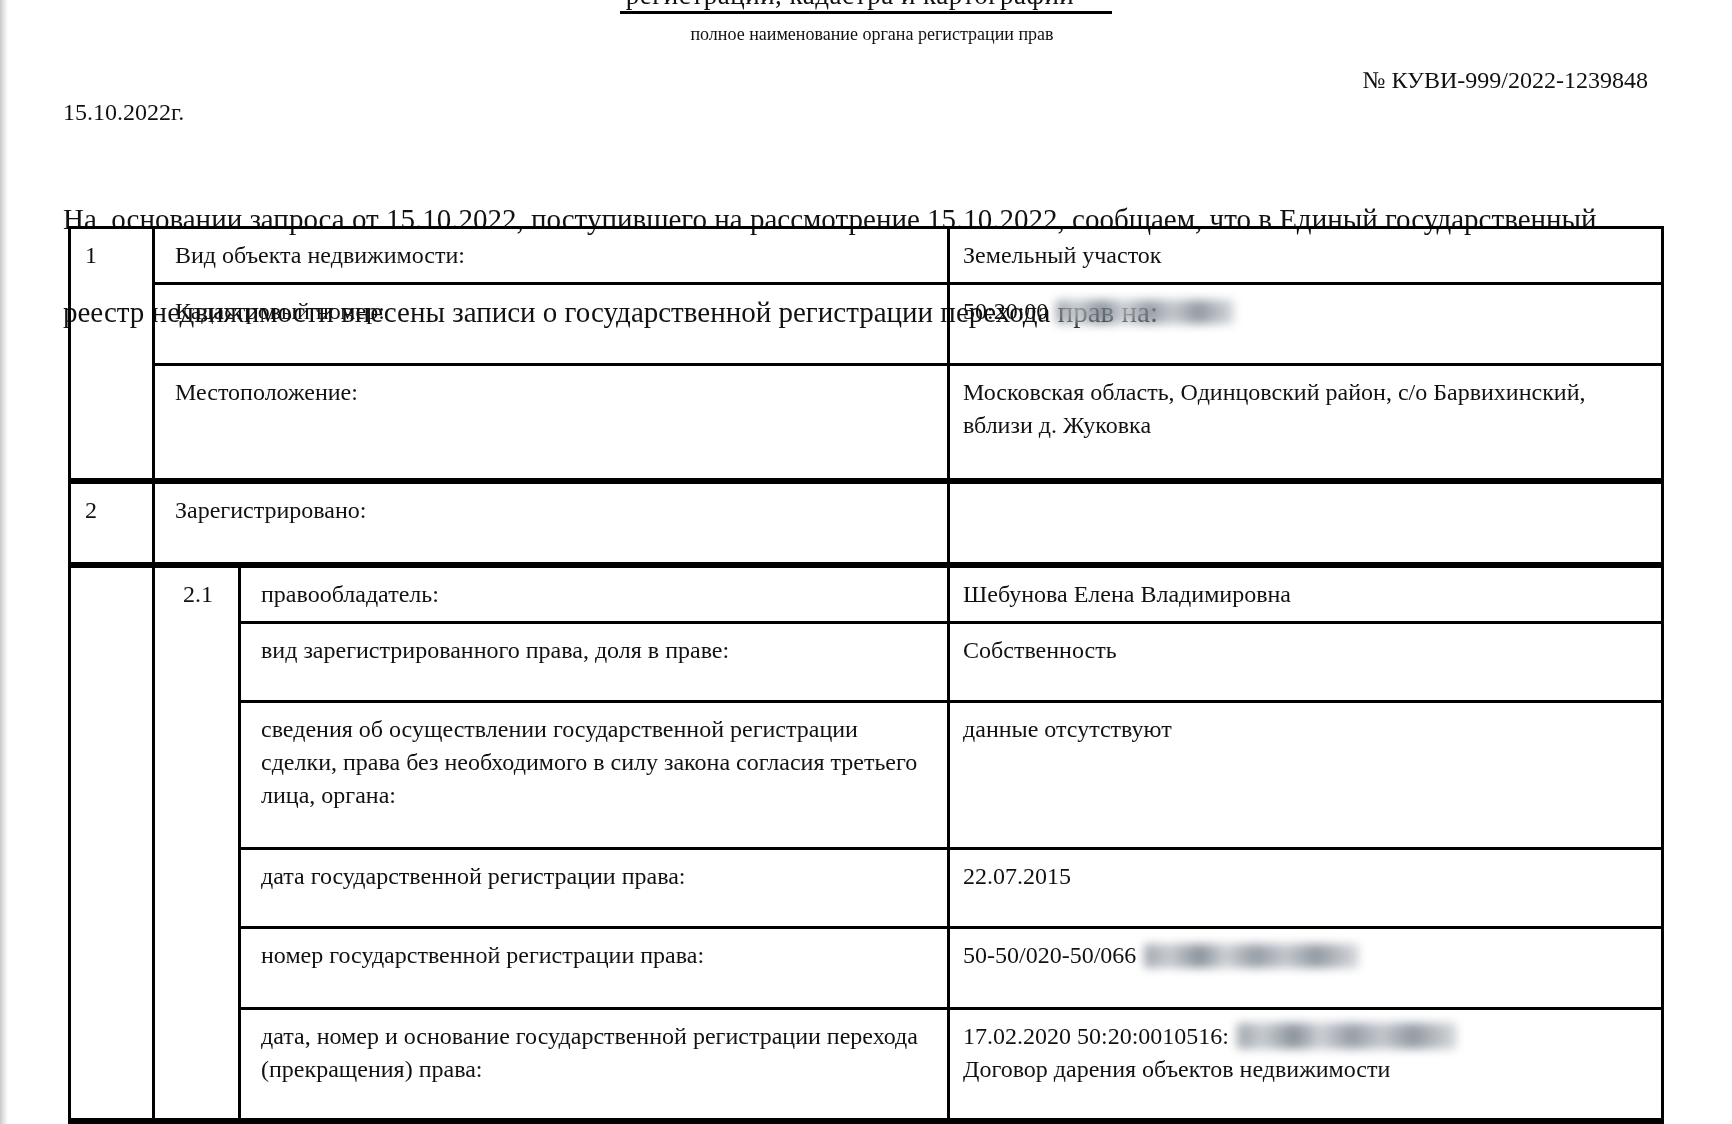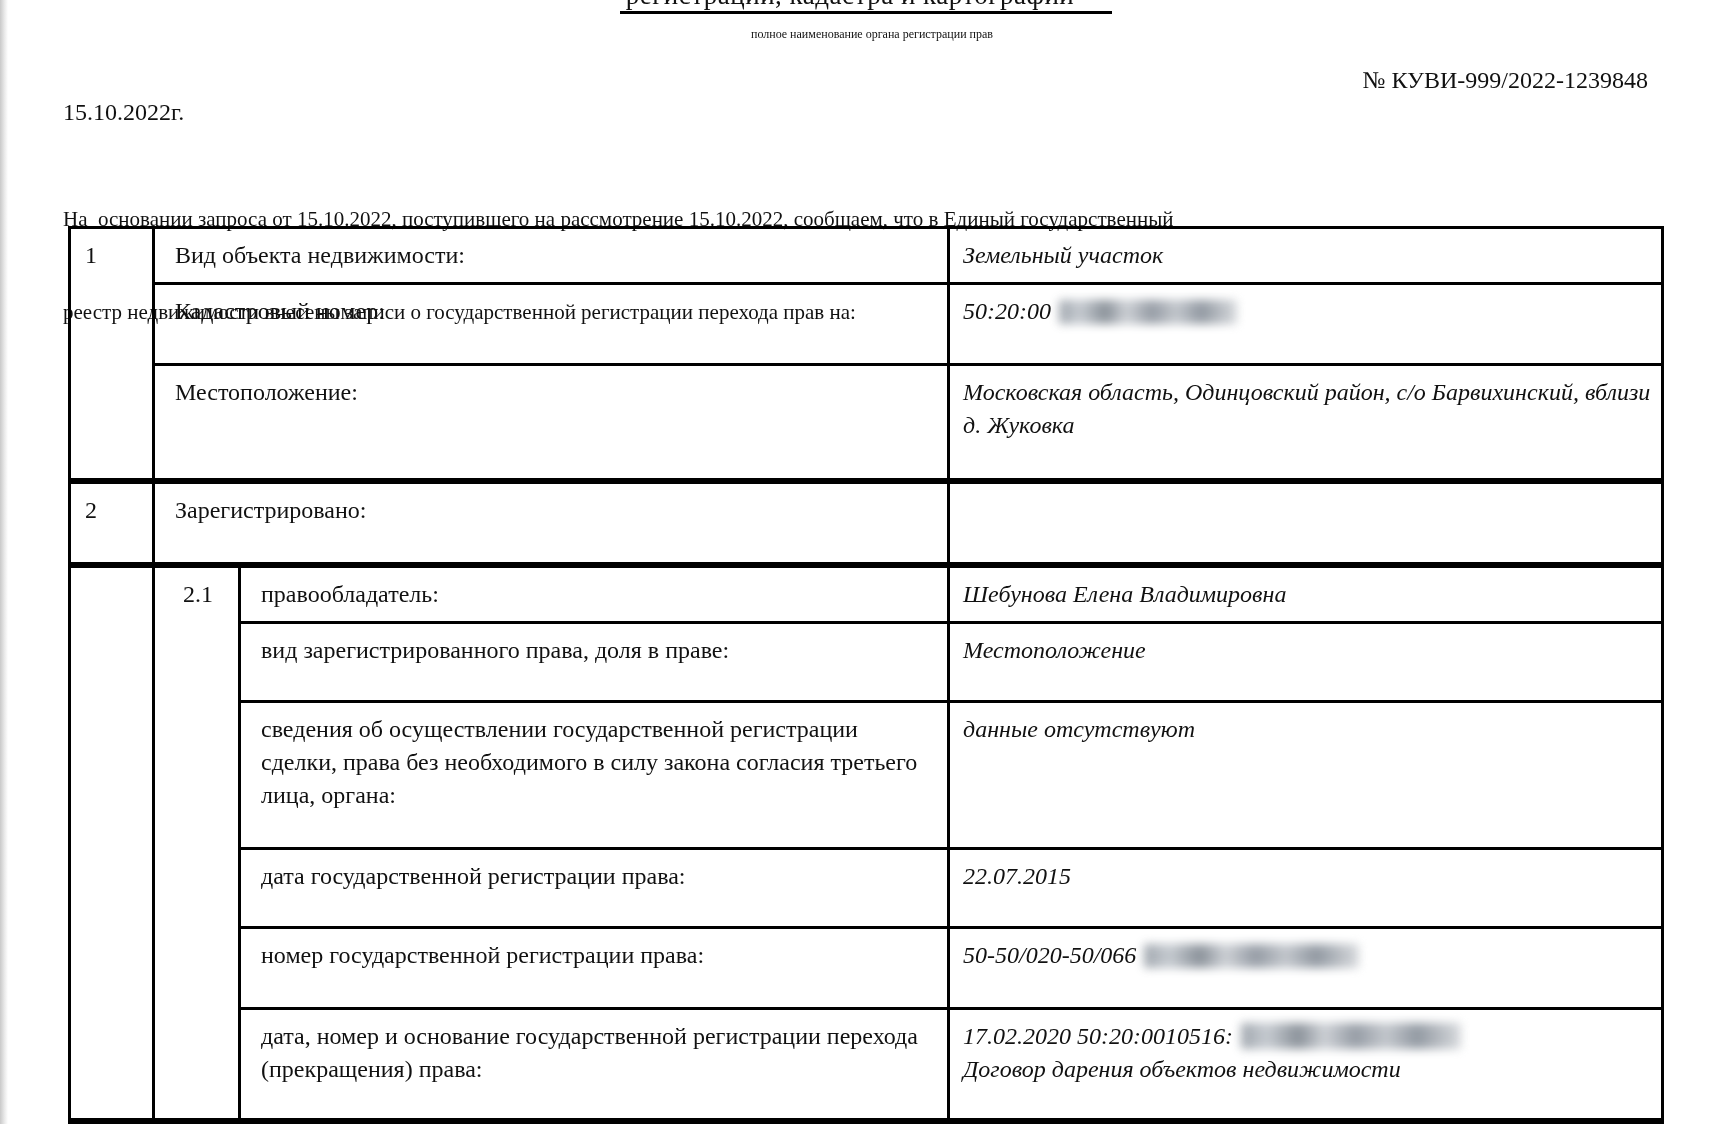--- a/index.html
+++ b/index.html
@@ -31,21 +31,21 @@
   }
   .org-line .u {
     border-bottom: 3px solid #000;
     padding: 0 38px 1px 6px;
   }
   .org-caption {
     position: absolute;
     top: 23px;
     left: 12px; right: 0;
     text-align: center;
-    font-size: 12px;
+    font-size: 18px;
     line-height: 22px;
   }
   .date-line {
     position: absolute;
     top: 64px;
     left: 63px;
     font-size: 24px;
     line-height: 32px;
     margin-top: 32px;
   }
@@ -54,21 +54,21 @@
     top: 64px;
     right: 84px;
     font-size: 24px;
     line-height: 32px;
   }
   .intro {
     position: absolute;
     top: 142px;
     left: 63px;
     width: 1600px;
-    font-size: 21px;
+    font-size: 29px;
     line-height: 31px;
     white-space: pre-wrap;
   }
   table.egrn {
     position: absolute;
     top: 226px;
     left: 68px;
     width: 1593px;
     border-collapse: collapse;
     table-layout: fixed;
@@ -78,21 +78,21 @@
     vertical-align: top;
     font-size: 24px;
     line-height: 33px;
     padding: 10px 14px 10px 20px;
     overflow: hidden;
     word-wrap: break-word;
   }
   tr.sep > td { border-top-width: 6px; }
   td.num  { padding-left: 14px; }
   td.subnum { padding-left: 28px; }
-  td.val  { padding-left: 13px; padding-right: 10px; font-style: italic; }
+  td.val  { padding-left: 13px; padding-right: 10px; }
   .h56 { height: 56px; margin-top: 36px; }
   .h58 { height: 58px; }
   .h88 { height: 88px; }
   .h92 { height: 92px; margin-top: 21px; }
   .h124 { height: 124px; }
   .blur {
     display: inline-block;
     height: 24px;
     vertical-align: -5px;
     margin-left: 8px;
@@ -154,21 +154,21 @@
     </tr>
 
     <tr class="sep">
       <td class="num h56" rowspan="6"></td>
       <td class="subnum" rowspan="6">2.1</td>
       <td>правообладатель:</td>
       <td class="val">Шебунова Елена Владимировна</td>
     </tr>
     <tr>
       <td class="h56">вид зарегистрированного права, доля в праве:</td>
-      <td class="val">Местоположение</td>
+      <td class="val">Собственность</td>
     </tr>
     <tr>
       <td class="h124">сведения об осуществлении государственной регистрации сделки, права без необходимого в силу закона согласия третьего лица, органа:</td>
       <td class="val">данные отсутствуют</td>
     </tr>
     <tr>
       <td class="h56">дата государственной регистрации права:</td>
       <td class="val">22.07.2015</td>
     </tr>
     <tr>

